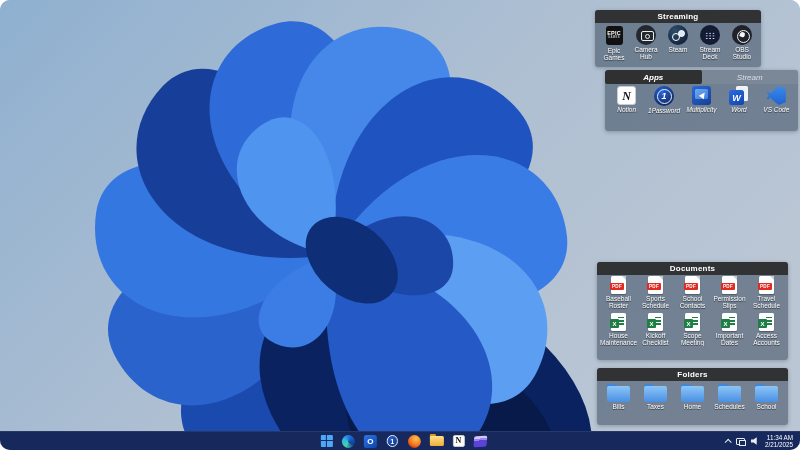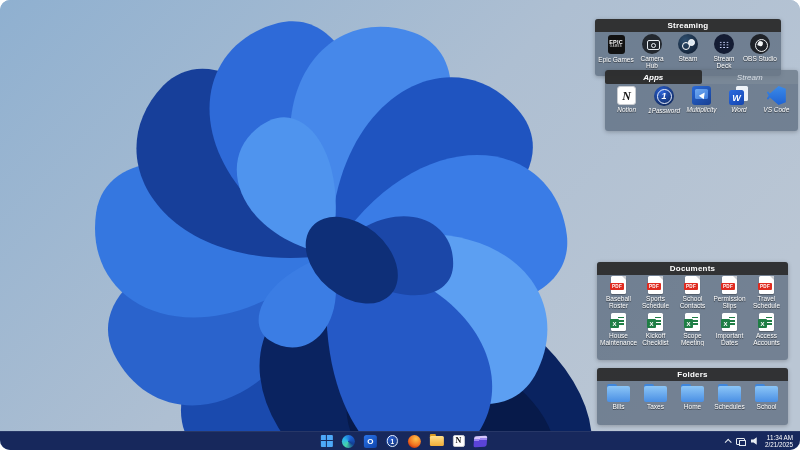--- a/index.html
+++ b/index.html
@@ -144,21 +144,21 @@
       <path transform="rotate(10)" d="M0,0 C60,-150 200,-160 230,-60 C250,10 140,60 0,0 Z" fill="#3a7ce6"></path>
       <path transform="rotate(45)" d="M0,0 C60,-150 200,-160 230,-60 C250,10 140,60 0,0 Z" fill="#5c9ff2"></path>
       <path transform="rotate(75)" d="M0,0 C60,-150 200,-160 230,-60 C250,10 140,60 0,0 Z" fill="#2559c6"></path>
       <path transform="rotate(-100) scale(0.62)" d="M0,0 C60,-150 200,-160 230,-60 C250,10 140,60 0,0 Z" fill="#4f94ee"></path>
       <path transform="rotate(20) scale(0.52)" d="M0,0 C60,-150 200,-160 230,-60 C250,10 140,60 0,0 Z" fill="#1b47a8"></path>
       <path transform="rotate(140) scale(0.44)" d="M0,0 C60,-150 200,-160 230,-60 C250,10 140,60 0,0 Z" fill="#3b7de4"></path>
       <ellipse transform="rotate(40)" cx="20" cy="-10" rx="52" ry="36" fill="#0e2f78"></ellipse>
     </g>
   </svg>
 
-  <div class="fence" style="left:595px; top:10px; width:186px; height:57px;margin-top:9px;">
+  <div class="fence" style="left:595px; top:10px; width:166px; height:57px;">
     <div class="fence-header">
       <span>Streaming</span>
     </div>
     <div class="fence-body">
       <div class="fitem">
         <div class="ic ic-epic">
           <span class="e1">EPIC</span>
           <span class="e2">GAMES</span>
         </div>
         <div class="flabel">Epic Games</div>

